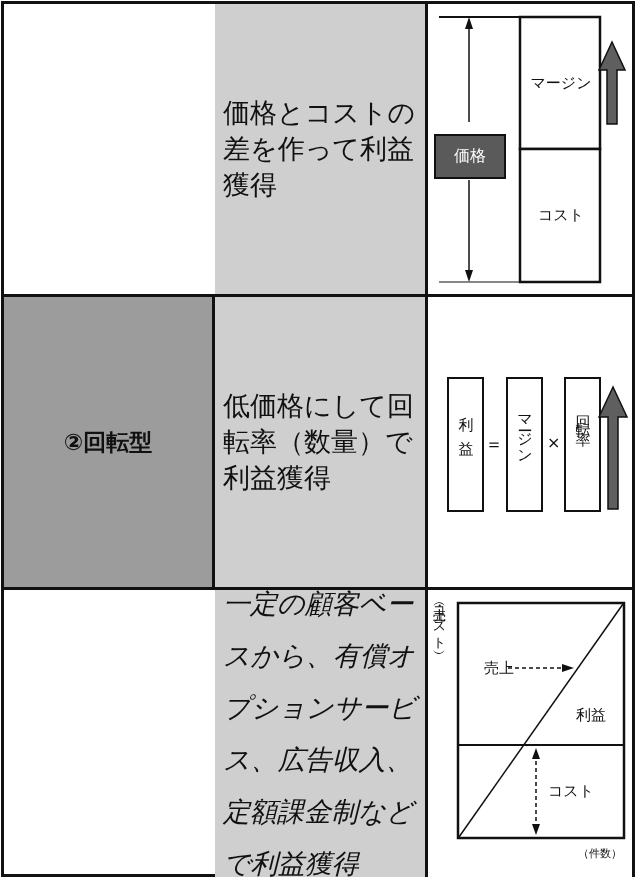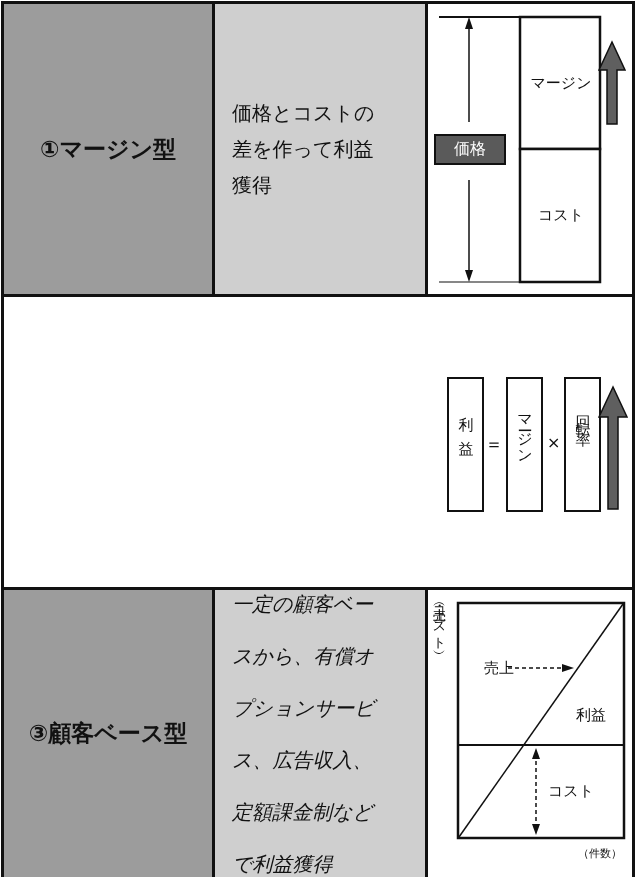--- a/index.html
+++ b/index.html
@@ -5,35 +5,32 @@
   html,body{margin:0;padding:0;background:#fff;}
   body{width:640px;height:882px;position:relative;overflow:hidden;font-family:"DejaVu Sans","Liberation Sans",sans-serif;color:#111;}
   .table{position:absolute;left:1px;top:1px;width:634px;height:876px;border:3px solid #111;box-sizing:border-box;}
   .row{position:absolute;left:0;width:100%;}
   .cell{position:absolute;top:0;height:100%;box-sizing:border-box;}
   .c1{left:0;width:211px;background:#9c9c9c;border-right:3px solid #111;display:flex;align-items:center;justify-content:center;}
   .c2{left:211px;width:213px;background:#cfcfcf;border-right:3px solid #111;display:flex;align-items:center;}
   .c3{left:424px;width:204px;background:#fff;}
   .rowline{position:absolute;left:0;width:100%;height:3px;background:#111;}
   .type-label{font-size:23px;font-weight:bold;letter-spacing:0px;}
-  .desc{font-size:20px;line-height:36px;padding-left:17px;white-space:pre-line;}
+  .desc{font-size:27px;line-height:36px;padding-left:8px;white-space:pre-line;}
   .abs{position:absolute;}
   .box{position:absolute;border:2.5px solid #111;box-sizing:border-box;background:#fff;}
   .lbl{position:absolute;font-size:15px;}
   .vtext{position:absolute;display:flex;flex-direction:column;align-items:center;font-size:15px;}
 </style>
 </head>
 <body>
 
 <div class="table">
 
   <div class="row" style="top:0;height:290px;">
-    <div class="cell c1">
-      <span class="type-label">①マージン型</span>
-    </div>
     <div class="cell c2">
       <div class="desc">価格とコストの
 差を作って利益
 獲得</div>
     </div>
     <div class="cell c3">
       <svg width="204" height="290" style="position:absolute;left:0;top:0;">
 
         <line x1="11" y1="13" x2="92" y2="13" stroke="#111" stroke-width="2"></line>
         <line x1="11" y1="278" x2="92" y2="278" stroke="#111" stroke-width="1.2"></line>
@@ -41,30 +38,38 @@
         <line x1="41" y1="20" x2="41" y2="118" stroke="#111" stroke-width="1.5"></line>
         <polygon points="41,13 37,25 45,25" fill="#111"></polygon>
         <line x1="41" y1="176" x2="41" y2="272" stroke="#111" stroke-width="1.5"></line>
         <polygon points="41,278 37,266 45,266" fill="#111"></polygon>
 
         <rect x="92" y="13" width="80" height="132" fill="#fff" stroke="#111" stroke-width="2.5"></rect>
         <rect x="92" y="145" width="80" height="133" fill="#fff" stroke="#111" stroke-width="2.5"></rect>
 
         <polygon points="184,38 171,66 179,66 179,120 189,120 189,66 197,66" fill="#5f5f5f" stroke="#111" stroke-width="1.5"></polygon>
       </svg>
-      <div class="abs" style="left:6px;top:130px;width:72px;height:31px;background:#5a5a5a;border:2.5px solid #111;box-sizing:border-box;display:flex;align-items:center;justify-content:center;">
+      <div class="abs" style="left:6px;top:130px;width:72px;height:45px;background:#5a5a5a;border:2.5px solid #111;box-sizing:border-box;display:flex;align-items:center;justify-content:center;">
         <span style="color:#fff;font-size:16px;">価格</span>
       </div>
       <span class="lbl" style="left:97px;top:70px;width:72px;text-align:center;">マージン</span>
       <span class="lbl" style="left:97px;top:202px;width:72px;text-align:center;">コスト</span>
     </div>
   </div>
   <div class="rowline" style="top:290px;"></div>
 
   <div class="row" style="top:293px;height:290px;">
+    <div class="cell c1">
+      <span class="type-label">②回転型</span>
+    </div>
+    <div class="cell c2">
+      <div class="desc">低価格にして回
+転率（数量）で
+利益獲得</div>
+    </div>
     <div class="cell c3">
       <div class="box" style="left:19px;top:80px;width:37px;height:135px;"></div>
       <div class="vtext" style="left:19px;top:108px;width:37px;">
         <span style="writing-mode:vertical-rl;letter-spacing:24px;font-size:15px;">利益</span>
       </div>
       <span class="lbl" style="left:57px;top:135px;font-size:18px;">＝</span>
       <div class="box" style="left:78px;top:80px;width:37px;height:135px;"></div>
       <div class="vtext" style="left:78px;top:108px;width:37px;">
         <span style="writing-mode:vertical-rl;font-size:15px;">マージン</span>
       </div>
@@ -74,23 +79,20 @@
         <span style="writing-mode:vertical-rl;letter-spacing:8px;font-size:15px;">回転率</span>
       </div>
       <svg width="204" height="290" style="position:absolute;left:0;top:0;">
         <polygon points="185,90 171,120 180,120 180,212 190,212 190,120 199,120" fill="#5f5f5f" stroke="#111" stroke-width="1.5"></polygon>
       </svg>
     </div>
   </div>
   <div class="rowline" style="top:583px;"></div>
 
   <div class="row" style="top:586px;height:287px;">
-    <div class="cell c1">
-      <span class="type-label">③顧客ベース型</span>
-    </div>
     <div class="cell c2">
       <div class="desc" style="line-height:52px;font-style:italic;">一定の顧客ベー
 スから、有償オ
 プションサービ
 ス、広告収入、
 定額課金制など
 で利益獲得</div>
     </div>
     <div class="cell c3">
       <span style="position:absolute;left:2px;top:8px;writing-mode:vertical-rl;font-size:13px;">（売上・コスト）</span>

